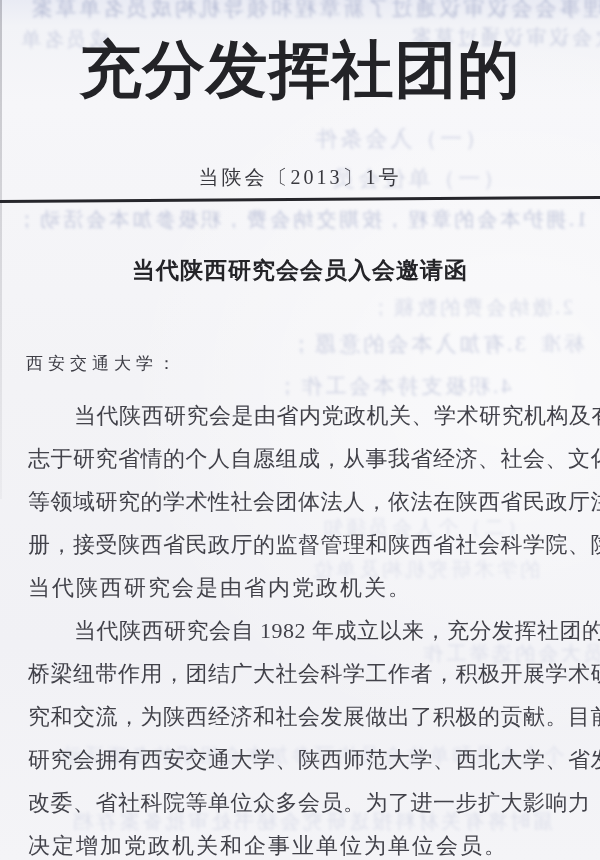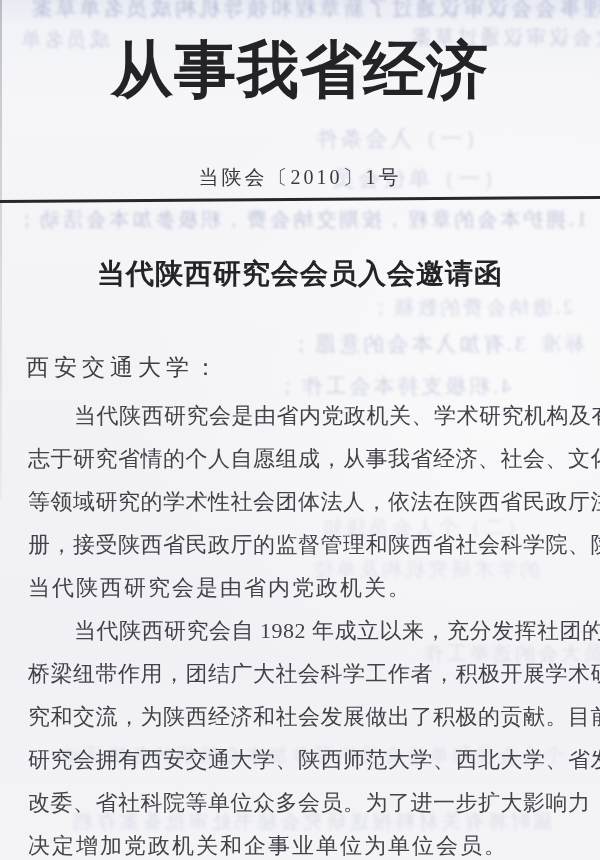--- a/index.html
+++ b/index.html
@@ -43,26 +43,26 @@
   }
   .rule{
     position:absolute;top:198px;left:-3px;width:606px;height:3px;
     background:#26262b;
     transform:rotate(-0.38deg);
   }
   .doc-title{
     position:absolute;top:255px;left:0;width:100%;
     text-align:center;
     font-family:"Liberation Sans","DejaVu Sans",sans-serif;
-    font-size:28px;font-weight:bold;letter-spacing:1px;
+    font-size:23px;font-weight:bold;letter-spacing:1px;
     color:#242428;
   }
   .salutation{
     position:absolute;top:352px;left:26px;
-    font-size:23px;letter-spacing:5px;color:#3e3e46;
+    font-size:17px;letter-spacing:5px;color:#3e3e46;
   }
   .body-text{
     position:absolute;top:394px;left:28px;width:544px;
     color:#42424a;
     font-size:22px;
   }
   .body-line{
     height:43px;line-height:43px;
     text-align:justify;
     -moz-text-align-last:justify;
@@ -93,23 +93,23 @@
       <div class="ghost" style="left: 288px; top: 330px; font-size: 21px; opacity: 0.6;">3.有加入本会的意愿；</div>
       <div class="ghost" style="left: 538px; top: 330px; font-size: 20px; opacity: 0.5;">标准</div>
       <div class="ghost" style="left: 274px; top: 372px; font-size: 21px; opacity: 0.55;">4.积极支持本会工作；</div>
       <div class="ghost" style="left: 320px; top: 514px; font-size: 20px; opacity: 0.3;">（二）个人会员须知</div>
       <div class="ghost" style="left: 310px; top: 556px; font-size: 20px; opacity: 0.28;">的学术研究机构及单位</div>
       <div class="ghost" style="left: 420px; top: 640px; font-size: 20px; opacity: 0.32;">会员大会的选举工作</div>
       <div class="ghost" style="left: 58px; top: 742px; font-size: 20px; opacity: 0.28;">个人会员和单位会员均可参加本会组织的各项活动</div>
       <div class="ghost" style="left: 70px; top: 808px; font-size: 20px; opacity: 0.32;">届时将有关材料报送研究会秘书处审批备案存档</div>
     </div>
 
-  <div class="letterhead">从事我省经济</div>
+  <div class="letterhead">充分发挥社团的</div>
 
-  <div class="doc-number">当陕会〔2010〕1号</div>
+  <div class="doc-number">当陕会〔2013〕1号</div>
 
   <div class="rule"></div>
 
   <div class="doc-title">当代陕西研究会会员入会邀请函</div>
 
   <div class="salutation">西安交通大学：</div>
 
   <div class="body-text">
 
   <div class="body-line" style="text-indent: 46px;">当代陕西研究会是由省内党政机关、学术研究机构及有</div>

